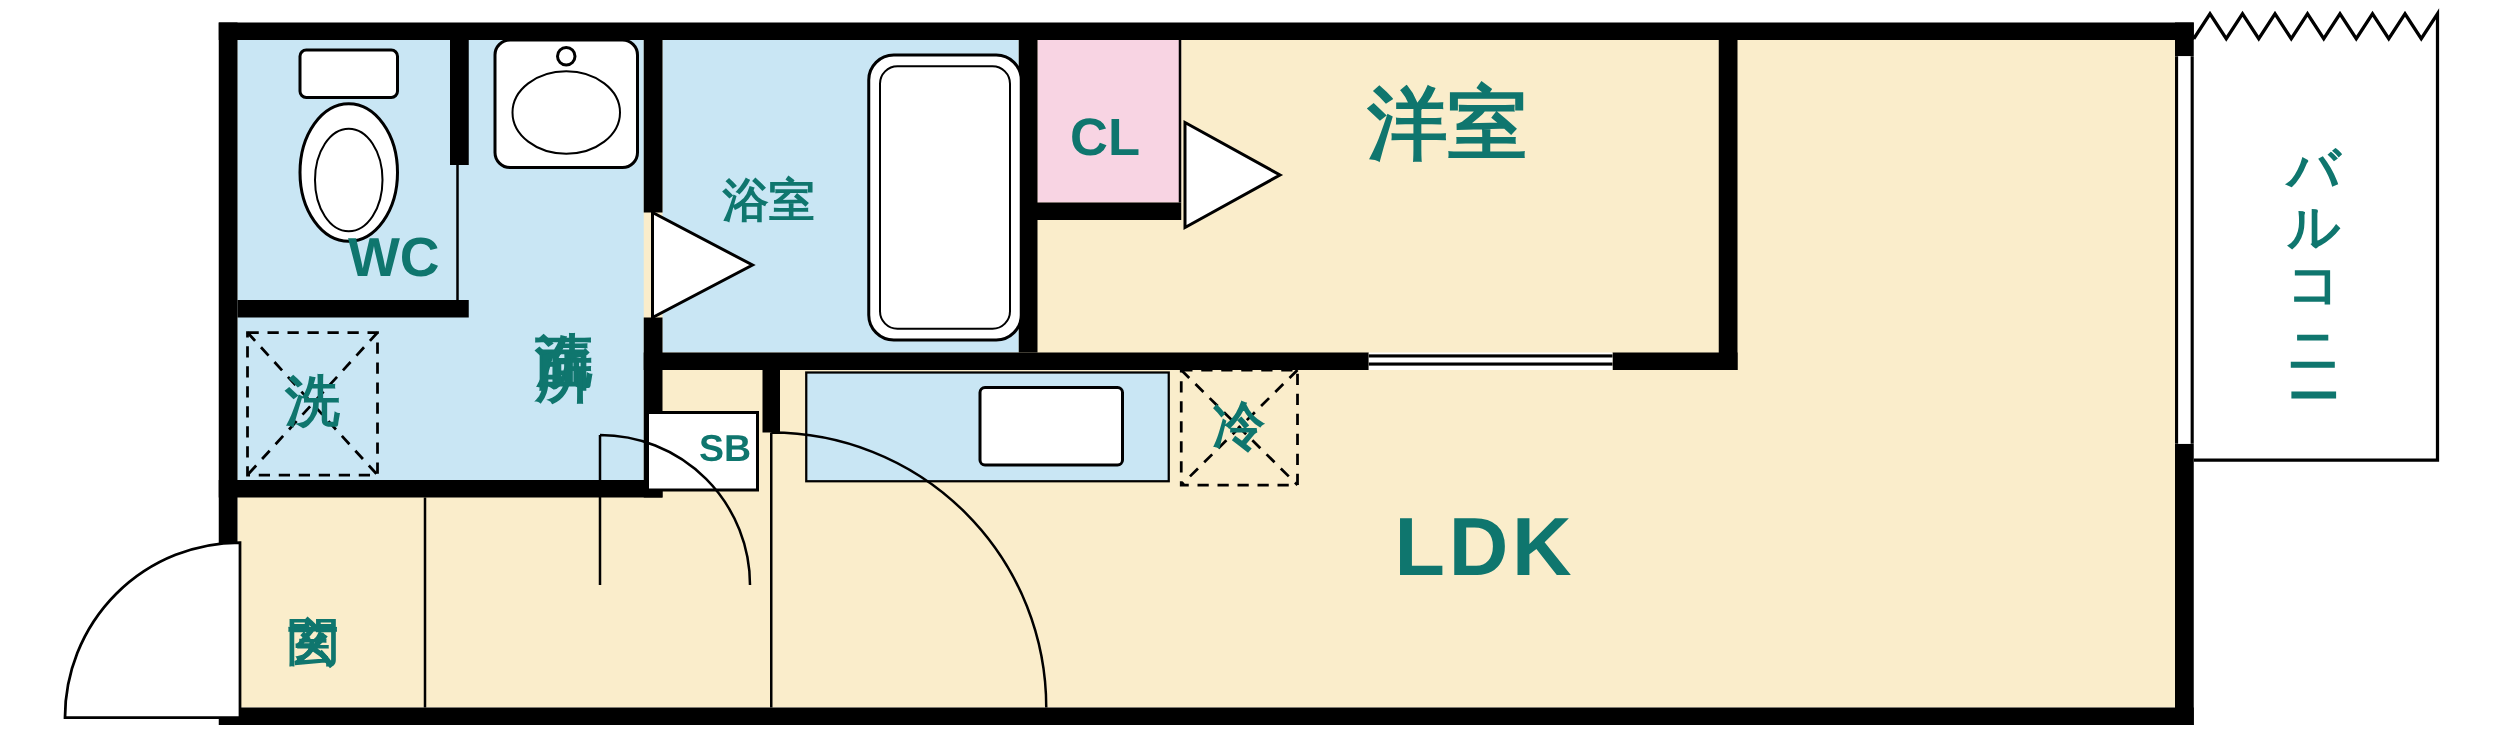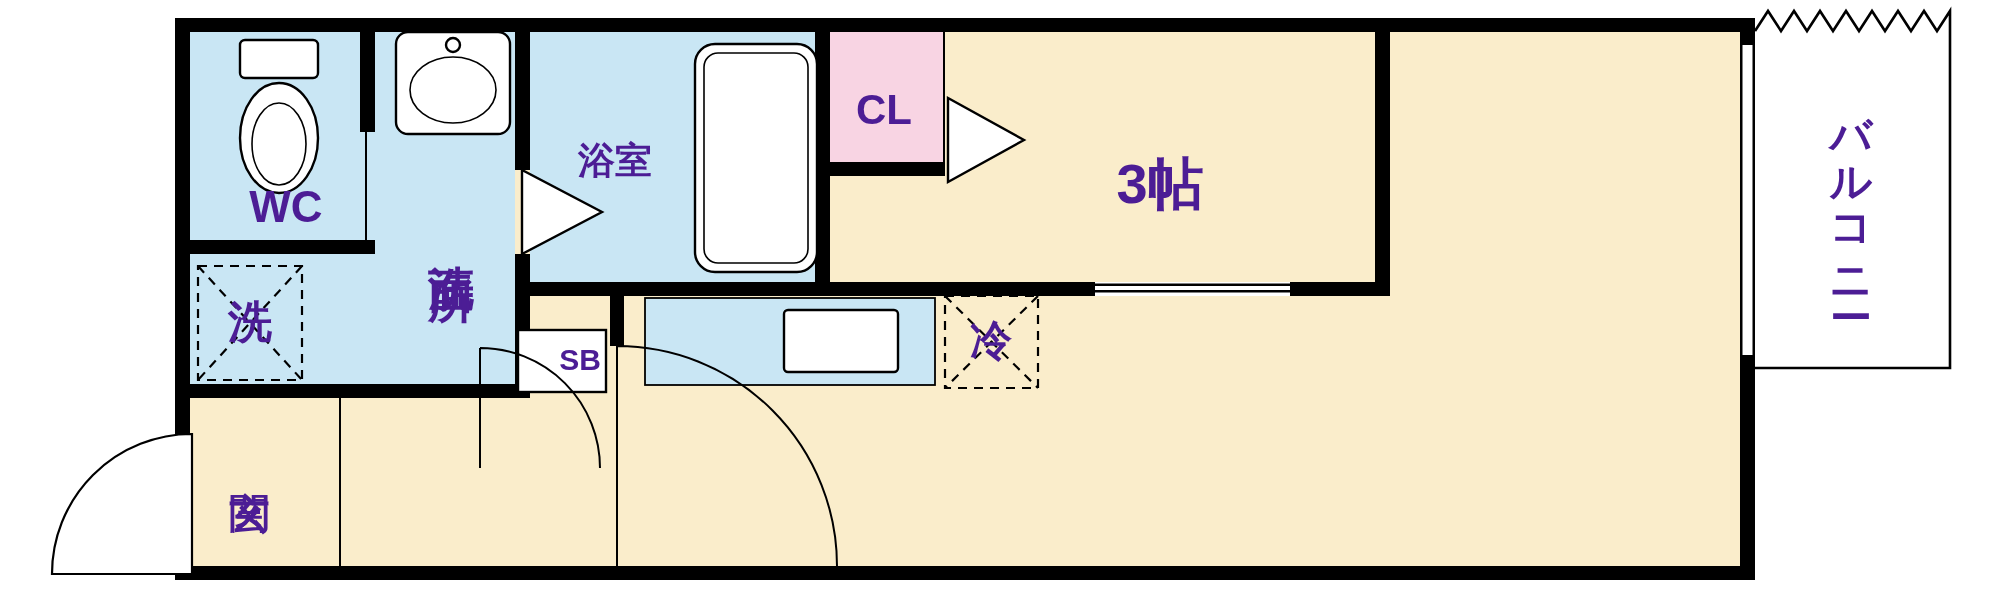--- a/index.html
+++ b/index.html
@@ -26,21 +26,21 @@
   .dash{fill:none;stroke:#000;stroke-width:2.2;stroke-dasharray:9 7;}
   .door-tri{fill:#fff;stroke:#000;stroke-width:2.4;}
   .arc{fill:none;stroke:#000;stroke-width:2;}
   .arc-filled{fill:#fff;stroke:#000;stroke-width:2.2;}
   .thinline{fill:#000;}
   .rail{fill:none;stroke:#000;stroke-width:2.6;}
   .counter{fill:var(--c-wet);stroke:#000;stroke-width:1.8;}
   
   .label{
     position:absolute;transform:translate(-50%,-50%);
-    color:#4c1d95;font-weight:700;line-height:1;white-space:nowrap;
+    color:#0f766e;font-weight:700;line-height:1;white-space:nowrap;
   }
   .vert{writing-mode:vertical-rl;text-orientation:mixed;letter-spacing:6px;}
 </style>
 </head>
 <body>
 
 <div class="stage">
 
   <svg width="1999" height="601" viewBox="0 0 1999 601">
 
@@ -135,24 +135,25 @@
       <path class="arc-filled" d="M192,574 L52,574 A140,140 0 0 1 192,434 Z"></path>
 
       <rect class="thinline" x="339" y="398" width="2" height="168"></rect>
     </g>
 
     <g>
       <polyline class="rail" points="1755,31 1768,11 1781,31 1794,11 1807,31 1820,11 1833,31 1846,11 1859,31 1872,11 1885,31 1898,11 1911,31 1924,11 1937,31 1950,11 1950,368 1755,368"></polyline>
     </g>
   </svg>
 
-  <div class="label" style="left:286px;top:207px;font-size:44px;">WC</div>
+  <div class="label" style="left:315px;top:207px;font-size:44px;">WC</div>
   <div class="label" style="left:250px;top:322px;font-size:44px;">洗</div>
   <div class="label vert" style="left:452px;top:237px;font-size:46px;">洗面所</div>
   <div class="label" style="left:615px;top:160px;font-size:37px;">浴室</div>
   <div class="label" style="left:884px;top:110px;font-size:42px;">CL</div>
-  <div class="label" style="left:1160px;top:184px;font-size:56px;">3帖</div>
+  <div class="label" style="left:1158px;top:99px;font-size:64px;">洋室</div>
   <div class="label" style="left:580px;top:360px;font-size:30px;">SB</div>
   <div class="label" style="left:991px;top:341px;font-size:42px;">冷</div>
+  <div class="label" style="left:1188px;top:437px;font-size:66px;letter-spacing:3px;">LDK</div>
   <div class="label vert" style="left:250px;top:463px;font-size:40px;letter-spacing:4px;">玄関</div>
   <div class="label vert" style="left:1851px;top:193px;font-size:42px;letter-spacing:4px;">バルコニー</div>
 
 </div>
 
 </body></html>

